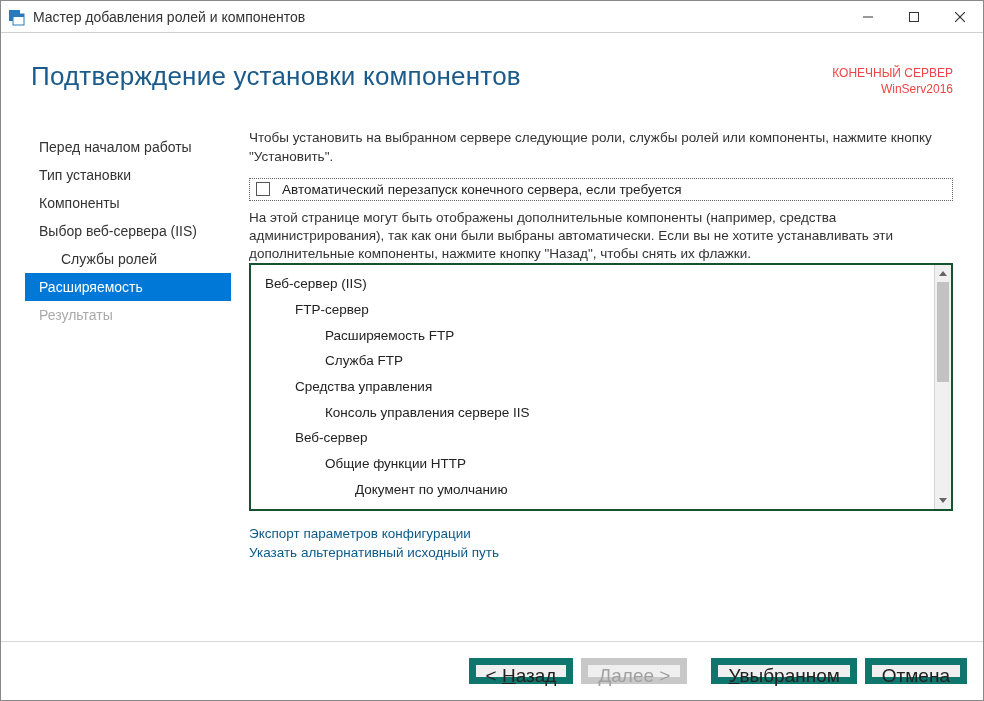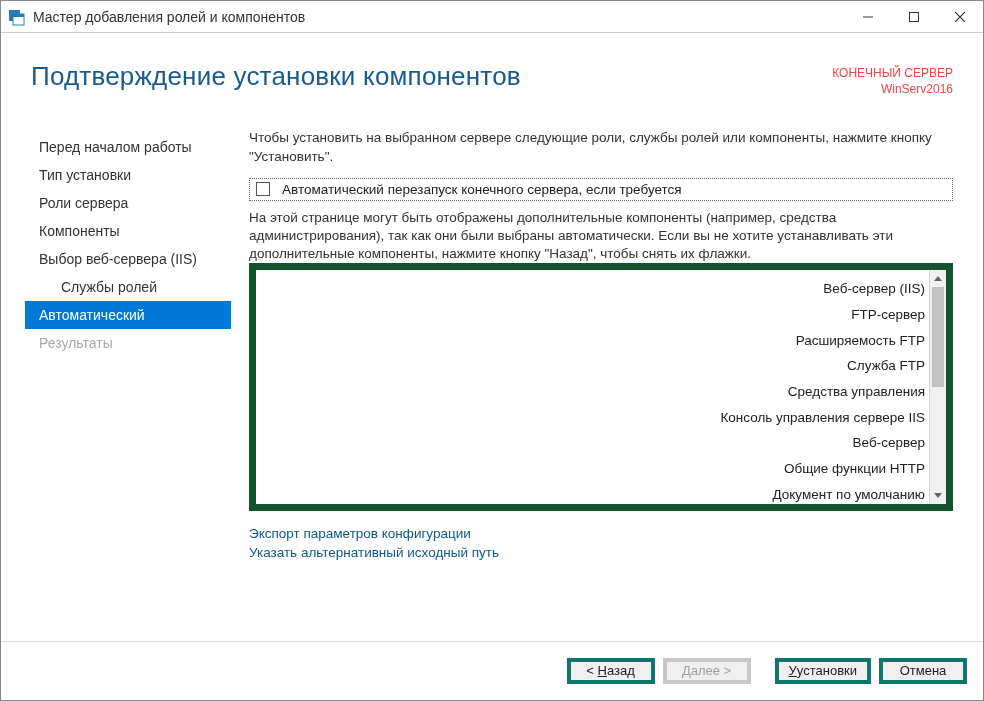--- a/index.html
+++ b/index.html
@@ -115,25 +115,24 @@
     background: #fff;
   }
   .checkbox-label { font-size: 13.5px; }
   .note-text {
     font-size: 13.5px;
     line-height: 1.35;
     color: #333;
   }
 
   .tree-box {
-    border: 7px solid #14532d;
+    border: 2px solid #14532d;
     position: relative;
     height: 248px;
     display: flex;
-    text-align: right;
   }
   .tree-content {
     flex: 1;
     padding: 6px 4px 6px 8px;
     font-size: 13.5px;
     line-height: 1.9;
     overflow: hidden;
   }
   .tree-l0 { padding-left: 6px; }
   .tree-l1 { padding-left: 36px; }
@@ -178,24 +177,24 @@
     border-top: 1px solid #d8d8d8;
     display: flex;
     justify-content: flex-end;
     align-items: center;
     gap: 8px;
     padding: 0 16px;
   }
   .footer-btn {
     min-width: 88px;
     height: 26px;
-    border: 4px solid #0f766e;
+    border: 7px solid #0f766e;
     background: #efefef;
     font-family: inherit;
-    font-size: 13px;
+    font-size: 19px;
     color: #222;
     padding: 0 10px;
     cursor: default;
   }
   .footer-btn:disabled {
     color: #a0a0a0;
     border-color: #c8c8c8;
   }
   .footer-btn.gap { margin-left: 16px; }
   .underline { text-decoration: underline; }
@@ -239,25 +238,24 @@
       <div>КОНЕЧНЫЙ СЕРВЕР</div>
       <div>WinServ2016</div>
     </div>
   </div>
 
   <div class="content-row">
 
     <div class="sidebar">
       <div class="sidebar-item">Перед началом работы</div>
       <div class="sidebar-item">Тип установки</div>
-      <div class="sidebar-item">Роли сервера</div>
       <div class="sidebar-item">Компоненты</div>
       <div class="sidebar-item">Выбор веб-сервера (IIS)</div>
       <div class="sidebar-item sub">Службы ролей</div>
-      <div class="sidebar-item selected">Автоматический</div>
+      <div class="sidebar-item selected">Расширяемость</div>
       <div class="sidebar-item disabled">Результаты</div>
     </div>
 
     <div class="right-pane">
       <div class="intro-text">Чтобы установить на выбранном сервере следующие роли, службы ролей или компоненты, нажмите кнопку "Установить".</div>
 
       <div class="checkbox-row">
         <span class="checkbox-box"></span>
         <span class="checkbox-label">Автоматический перезапуск конечного сервера, если требуется</span>
       </div>
@@ -298,15 +296,15 @@
         <a>Экспорт параметров конфигурации</a><br>
         <a>Указать альтернативный исходный путь</a>
       </div>
     </div>
   </div>
 </div>
 
 <div class="footer">
   <button class="footer-btn"><span>&lt; </span><span class="underline">Н</span><span>азад</span></button>
   <button class="footer-btn" disabled=""><span class="underline">Д</span><span>алее &gt;</span></button>
-  <button class="footer-btn gap"><span class="underline">У</span><span>установки</span></button>
+  <button class="footer-btn gap"><span class="underline">У</span><span>выбранном</span></button>
   <button class="footer-btn">Отмена</button>
 </div>
 
 </body></html>

